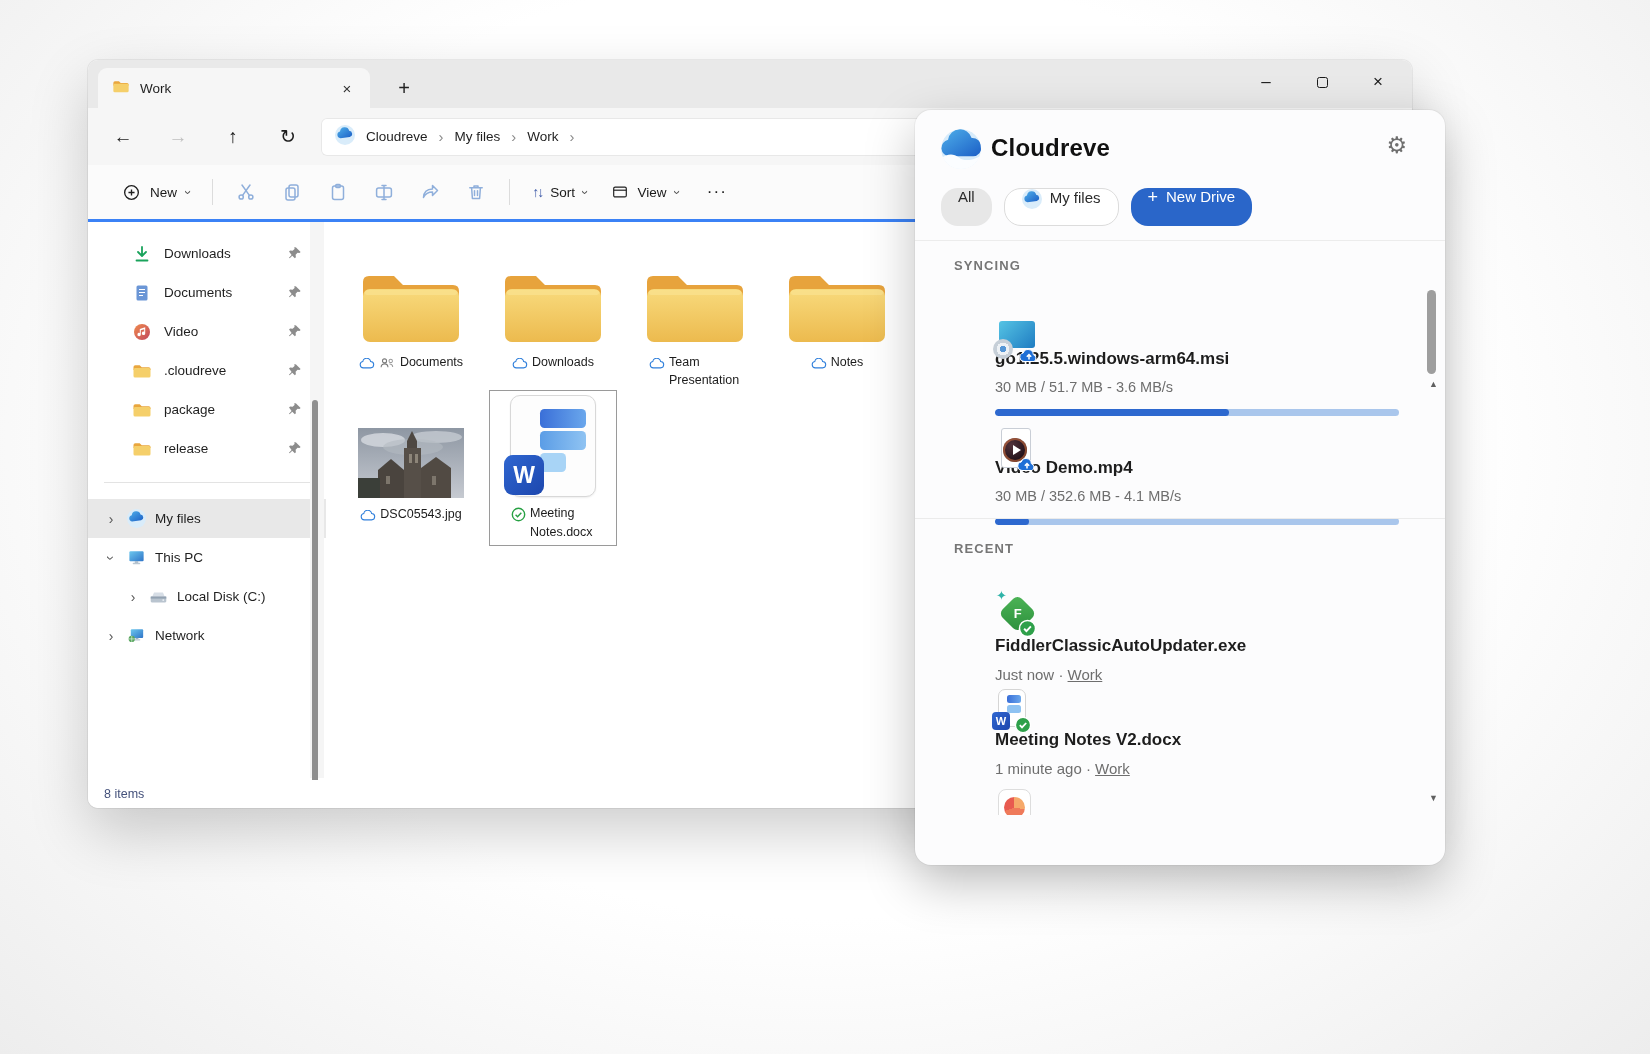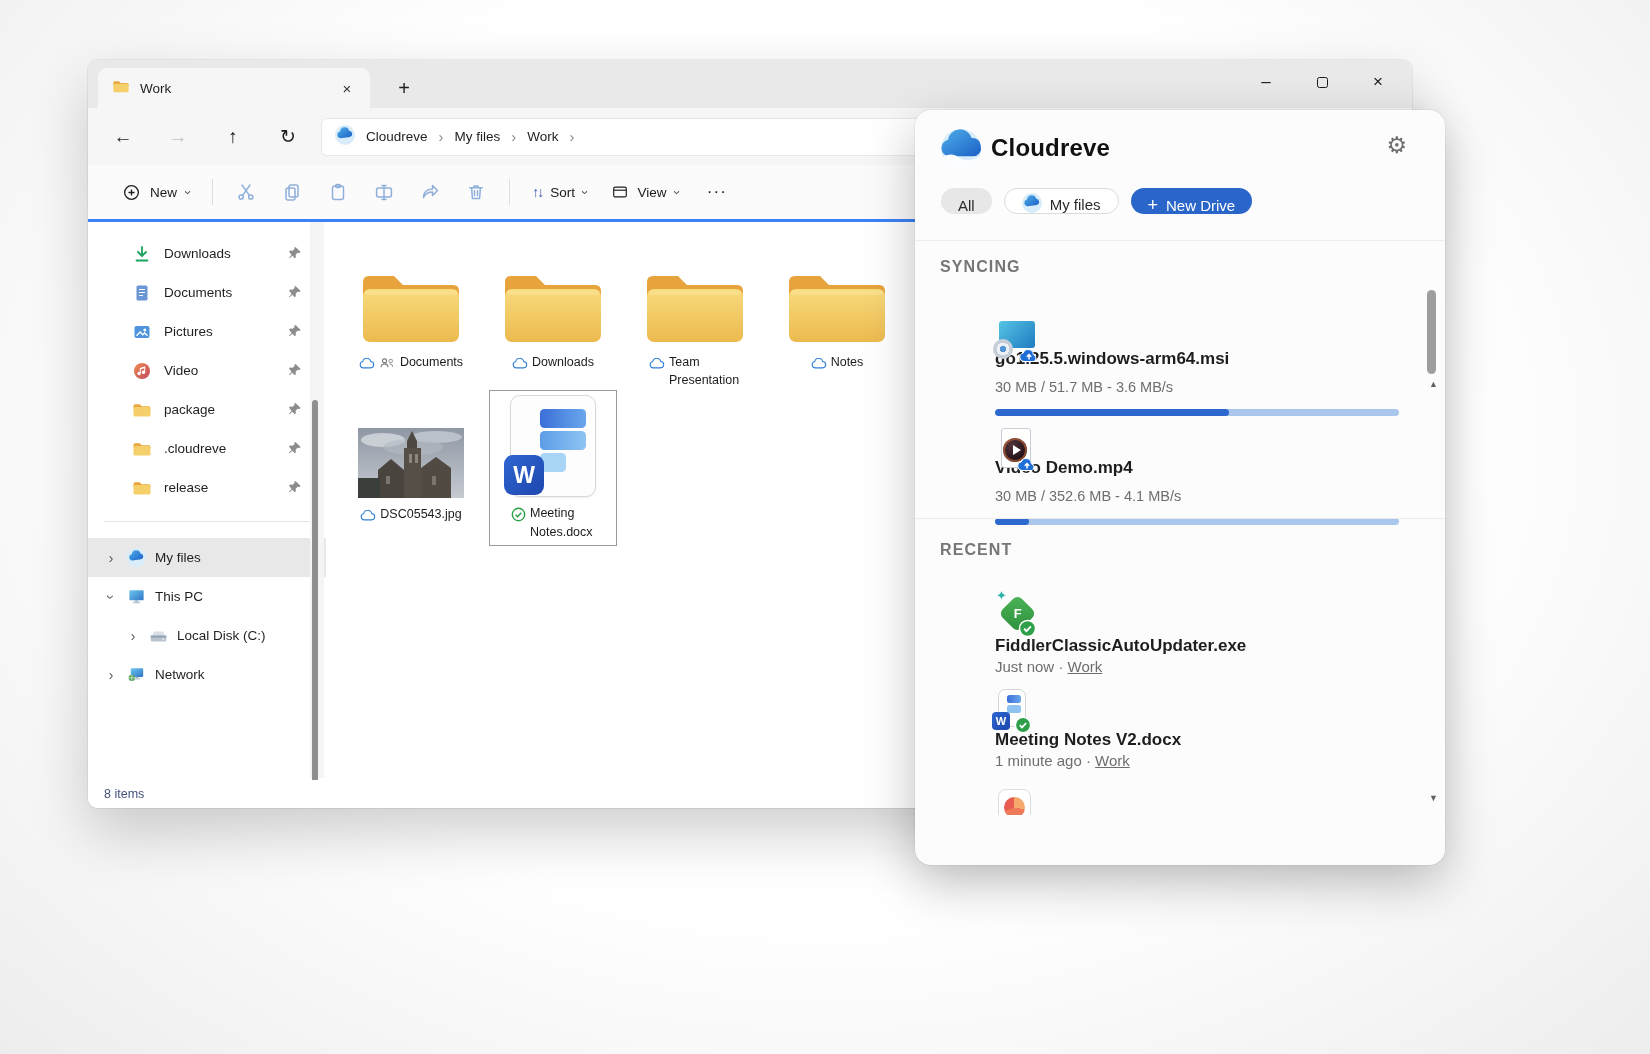--- a/index.html
+++ b/index.html
@@ -93,37 +93,37 @@
   .statusbar{position:absolute;left:0;bottom:0;right:0;height:28px;background:#fff;border-radius:0 0 10px 10px;
     display:flex;align-items:center;padding-left:16px;font-size:12.5px;color:#44517b}
 
   
   .panel{position:absolute;left:915px;top:110px;width:530px;height:755px;background:#fcfcfd;border-radius:16px;
     box-shadow:0 18px 50px rgba(0,0,0,.25),0 0 0 1px rgba(0,0,0,.04)}
   .ptitle{position:absolute;left:76px;top:24px;font-size:24px;font-weight:bold;color:#111;letter-spacing:.2px}
   .plogo{position:absolute;left:26px;top:19px;width:40px;height:40px}
   .pgear{position:absolute;right:38px;top:24px;font-size:23px;color:#6f6f6f;line-height:1}
   .chips{position:absolute;left:26px;top:78px;display:flex;gap:12px;align-items:center}
-  .chip{height:26px;border-radius:17px;display:flex;align-items:flex-end;padding:0 17px;font-size:15px;color:#2b2b2b;gap:8px}
+  .chip{height:38px;border-radius:17px;display:flex;align-items:flex-start;padding:0 17px;font-size:15px;color:#2b2b2b;gap:8px}
   .chip.c-all{background:#e7e7e7}
   .chip.c-my{background:#fff;border:1px solid #dcdcdc}
   .chip.c-new{background:#2a66c9;color:#fff;font-weight:500}
   .chip .plus{font-size:18px;line-height:1}
 
   .pscroll{position:absolute;left:0;top:130px;right:0;bottom:50px;overflow:hidden;border-top:1px solid #ececec}
-  .shead{position:absolute;left:25px;font-size:16px;font-weight:bold;color:#767676;letter-spacing:1.1px}
+  .shead{position:absolute;left:39px;font-size:13px;font-weight:bold;color:#767676;letter-spacing:1.1px}
   .sitem,.ritem{position:absolute;left:26px;width:440px;padding-left:54px}
   .sicon{position:absolute;left:0;top:13px}
   .ricon{position:absolute;left:0;top:2px}
   .sname{font-size:17px;font-weight:bold;color:#1d1d1d;line-height:22px}
   .sdetail{font-size:14.5px;color:#6e6e6e;margin-top:8px;line-height:18px}
   .pbarx{margin-top:13px;width:404px;height:7px;border-radius:4px;background:#a9c6ec;overflow:hidden}
   .pfill{height:100%;background:#2d68cf;border-radius:4px}
   .pdivider{position:absolute;left:0;right:0;top:277px;height:1px;background:#ebebeb}
-  .rmeta{font-size:15px;color:#6e6e6e;line-height:19px}
+  .rmeta{font-size:15px;color:#6e6e6e;margin-top:8px;line-height:19px}
   .rmeta .lnk{color:#6e6e6e;text-decoration:underline;cursor:pointer}
   .pup{position:absolute;right:7px;top:138px;font-size:9px;color:#606060}
   .pdown{position:absolute;right:7px;top:683px;font-size:9px;color:#606060}
   .pthumb{position:absolute;right:9px;top:180px;width:9px;height:84px;background:#9e9e9e;border-radius:5px}
   .pfoot{position:absolute;left:0;bottom:0;right:0;height:50px;border-top:1px solid #e7e7e7;background:#fcfcfd;
     border-radius:0 0 16px 16px;display:flex;align-items:center;padding-left:30px;gap:17px}
   .pfoot-text{font-size:15.5px;color:#3f3f3f}
 
   
   .msiicon{position:relative;width:42px;height:42px}
@@ -313,55 +313,44 @@
               <rect x="4.5" y="2.5" width="11" height="15" rx="1.5" fill="#6b96d6"></rect>
               <path d="M7 6.5h6M7 9.5h6M7 12.5h4" stroke="#fff" stroke-width="1.2"></path>
             </svg>
           <span>Documents</span>
           <span class="pin"><svg width="14" height="14" viewBox="0 0 16 16">
                 <path d="M9.2 1.6 14.4 6.8l-1.3 1.1-2.2-.2-2.2 2.2.3 2.9-1.2 1.2-2.9-2.9-3 3-.8-.8 3-3L1.2 6.4l1.2-1.2 2.9.3L7.5 3.3l-.2-2.2z" fill="#8c8c8c"></path>
               </svg></span>
         </div>
         <div class="srow">
           <svg width="20" height="20" viewBox="0 0 20 20">
-              <rect x="2.5" y="4" width="15" height="12" rx="2" fill="#4f93dd"></rect>
-              <circle cx="12.8" cy="8" r="1.5" fill="#fff"></circle>
-              <path d="M4.5 13.8l3.6-3.8 2.8 2.8 1.8-1.8 2.8 2.8" stroke="#fff" stroke-width="1.3" fill="none"></path>
-            </svg>
-          <span>Pictures</span>
-          <span class="pin"><svg width="14" height="14" viewBox="0 0 16 16">
-                <path d="M9.2 1.6 14.4 6.8l-1.3 1.1-2.2-.2-2.2 2.2.3 2.9-1.2 1.2-2.9-2.9-3 3-.8-.8 3-3L1.2 6.4l1.2-1.2 2.9.3L7.5 3.3l-.2-2.2z" fill="#8c8c8c"></path>
-              </svg></span>
-        </div>
-        <div class="srow">
-          <svg width="20" height="20" viewBox="0 0 20 20">
               <circle cx="10" cy="10" r="8" fill="url(#mg)"></circle>
               <path d="M13.2 5.8v5.6a1.7 1.7 0 1 1-1-1.55V7.3l-3.4 1v4.3a1.7 1.7 0 1 1-1-1.55V7l5.4-1.7z" fill="#fff"></path>
             </svg>
           <span>Video</span>
           <span class="pin"><svg width="14" height="14" viewBox="0 0 16 16">
                 <path d="M9.2 1.6 14.4 6.8l-1.3 1.1-2.2-.2-2.2 2.2.3 2.9-1.2 1.2-2.9-2.9-3 3-.8-.8 3-3L1.2 6.4l1.2-1.2 2.9.3L7.5 3.3l-.2-2.2z" fill="#8c8c8c"></path>
               </svg></span>
         </div>
         <div class="srow">
           <svg width="20" height="16" viewBox="0 0 20 16">
               <path d="M1.5 4q0-1.8 1.8-1.8h4.4l2 2h7q1.8 0 1.8 1.8v1H1.5z" fill="#e9a63e"></path>
               <rect x="1.5" y="5" width="17" height="9.5" rx="1.6" fill="#f5cf6a"></rect>
             </svg>
-          <span>package</span>
+          <span>.cloudreve</span>
           <span class="pin"><svg width="14" height="14" viewBox="0 0 16 16">
                 <path d="M9.2 1.6 14.4 6.8l-1.3 1.1-2.2-.2-2.2 2.2.3 2.9-1.2 1.2-2.9-2.9-3 3-.8-.8 3-3L1.2 6.4l1.2-1.2 2.9.3L7.5 3.3l-.2-2.2z" fill="#8c8c8c"></path>
               </svg></span>
         </div>
         <div class="srow">
           <svg width="20" height="16" viewBox="0 0 20 16">
               <path d="M1.5 4q0-1.8 1.8-1.8h4.4l2 2h7q1.8 0 1.8 1.8v1H1.5z" fill="#e9a63e"></path>
               <rect x="1.5" y="5" width="17" height="9.5" rx="1.6" fill="#f5cf6a"></rect>
             </svg>
-          <span>.cloudreve</span>
+          <span>package</span>
           <span class="pin"><svg width="14" height="14" viewBox="0 0 16 16">
                 <path d="M9.2 1.6 14.4 6.8l-1.3 1.1-2.2-.2-2.2 2.2.3 2.9-1.2 1.2-2.9-2.9-3 3-.8-.8 3-3L1.2 6.4l1.2-1.2 2.9.3L7.5 3.3l-.2-2.2z" fill="#8c8c8c"></path>
               </svg></span>
         </div>
         <div class="srow">
           <svg width="20" height="16" viewBox="0 0 20 16">
               <path d="M1.5 4q0-1.8 1.8-1.8h4.4l2 2h7q1.8 0 1.8 1.8v1H1.5z" fill="#e9a63e"></path>
               <rect x="1.5" y="5" width="17" height="9.5" rx="1.6" fill="#f5cf6a"></rect>
             </svg>
           <span>release</span>

